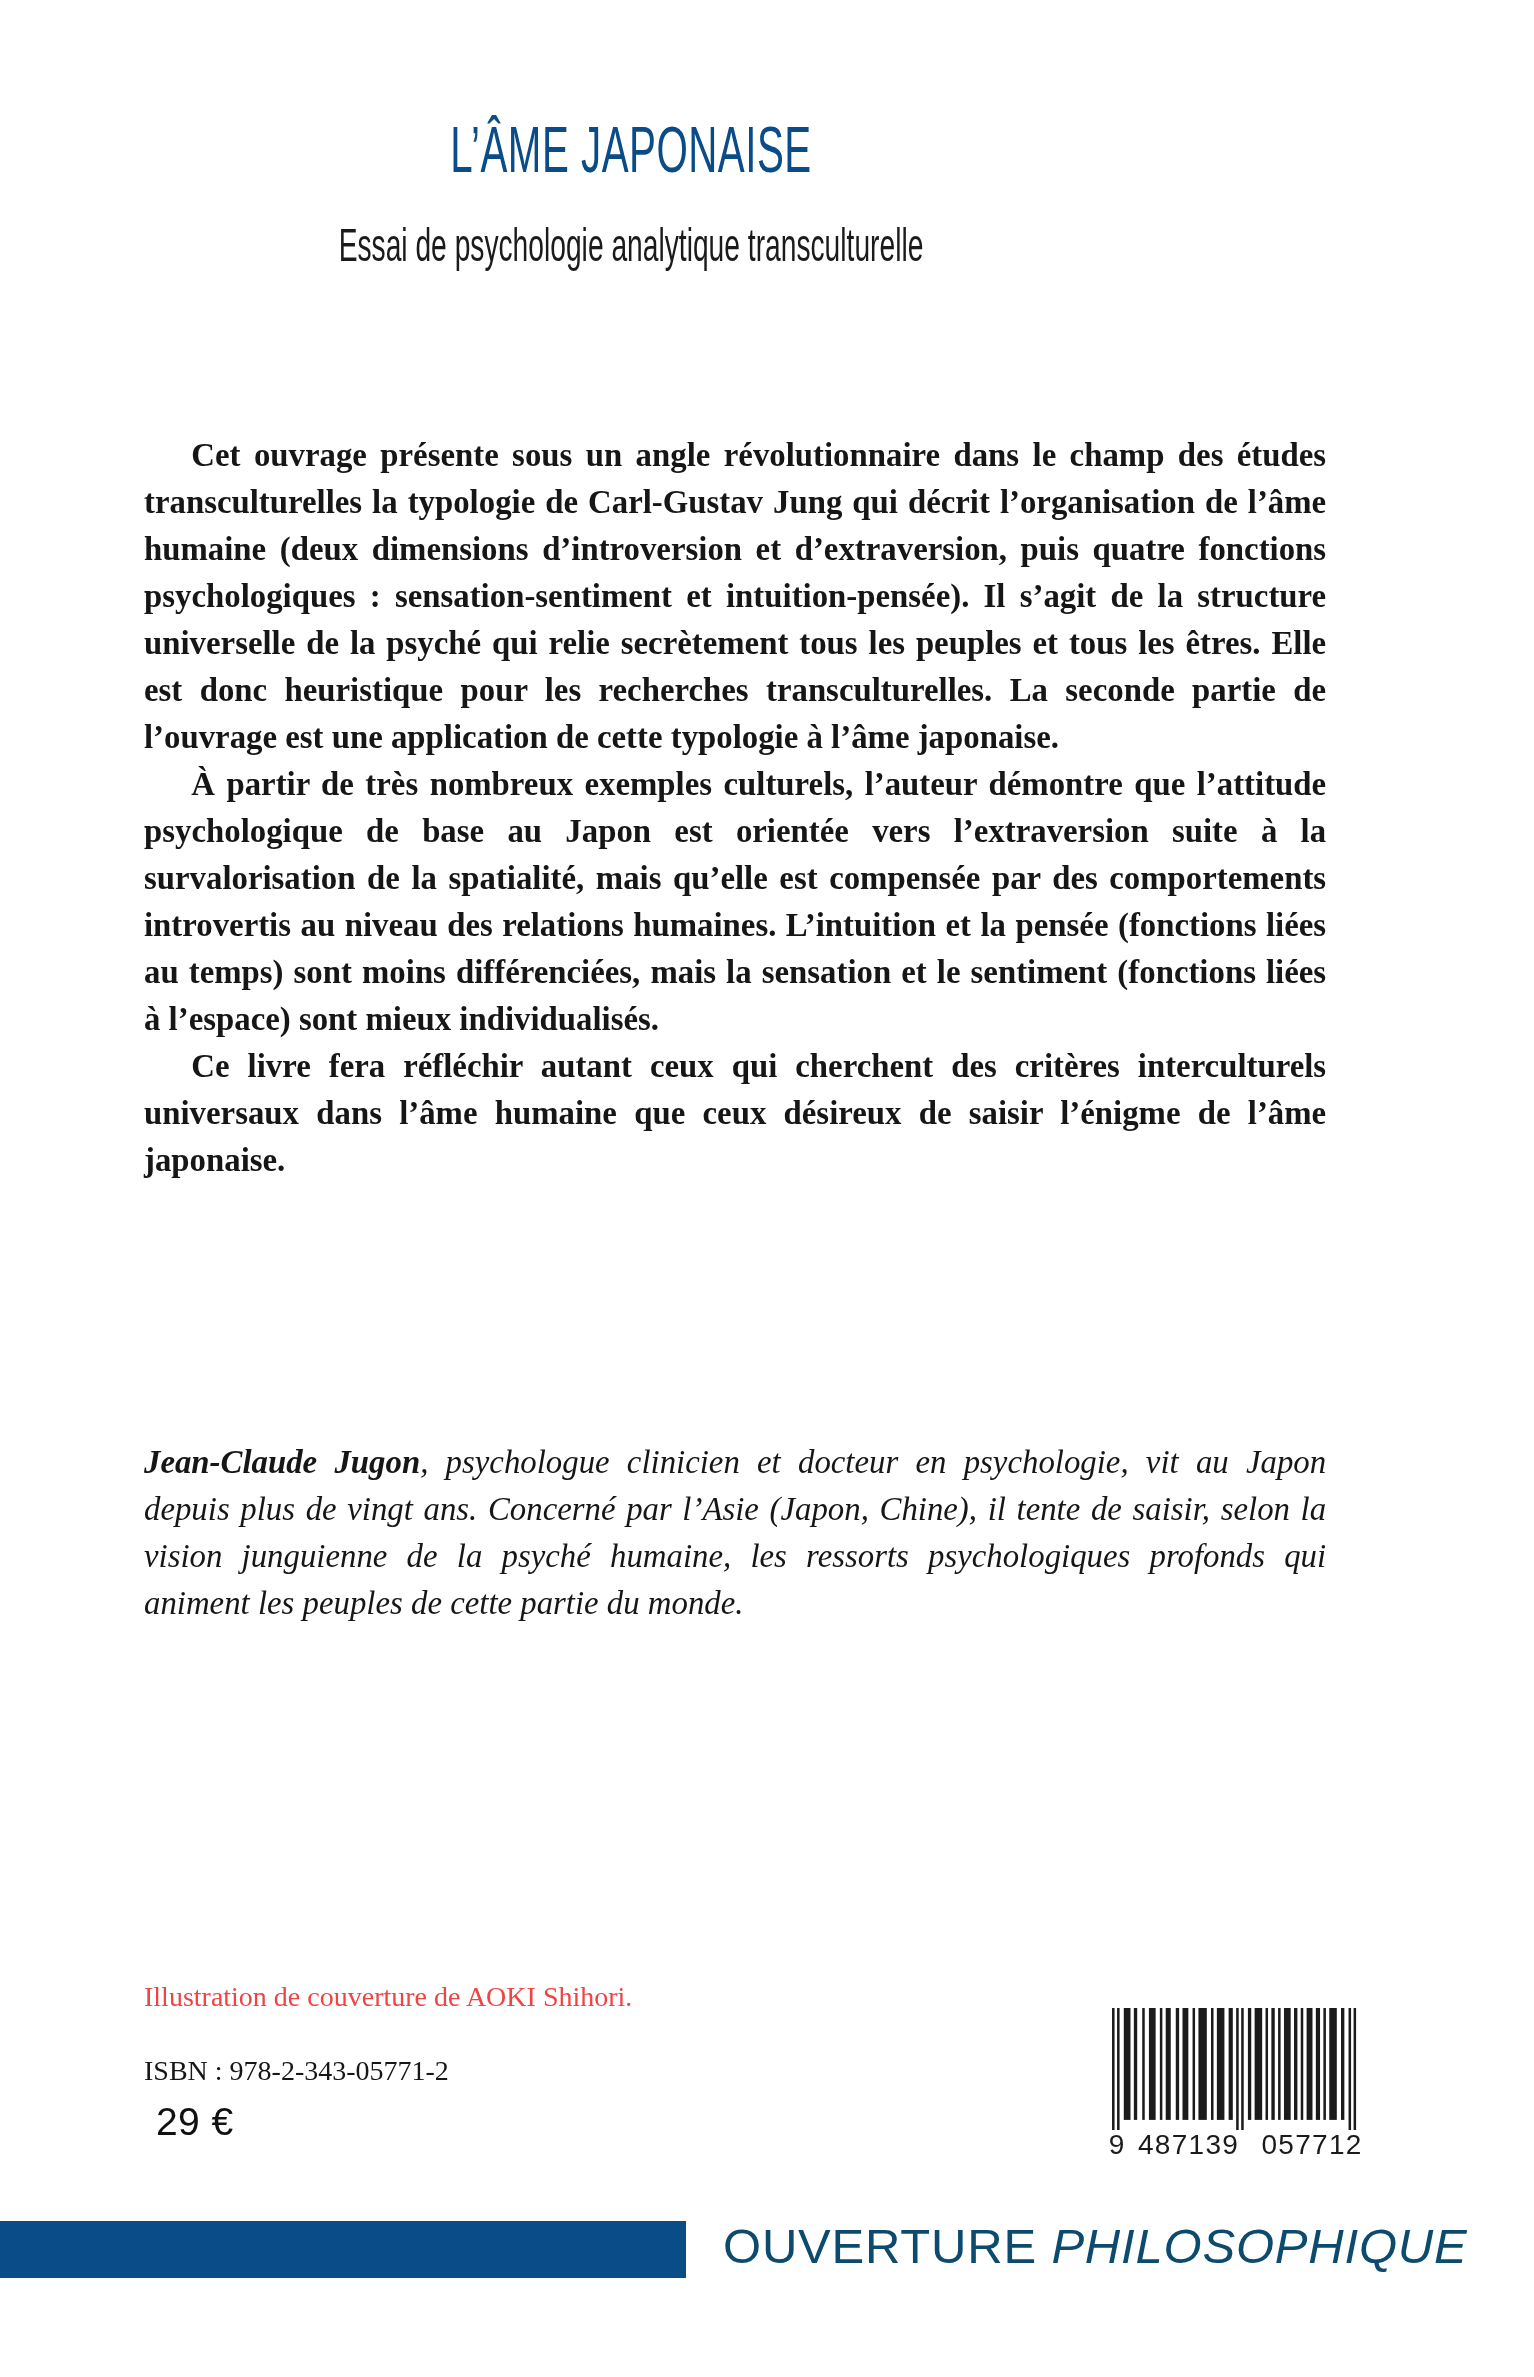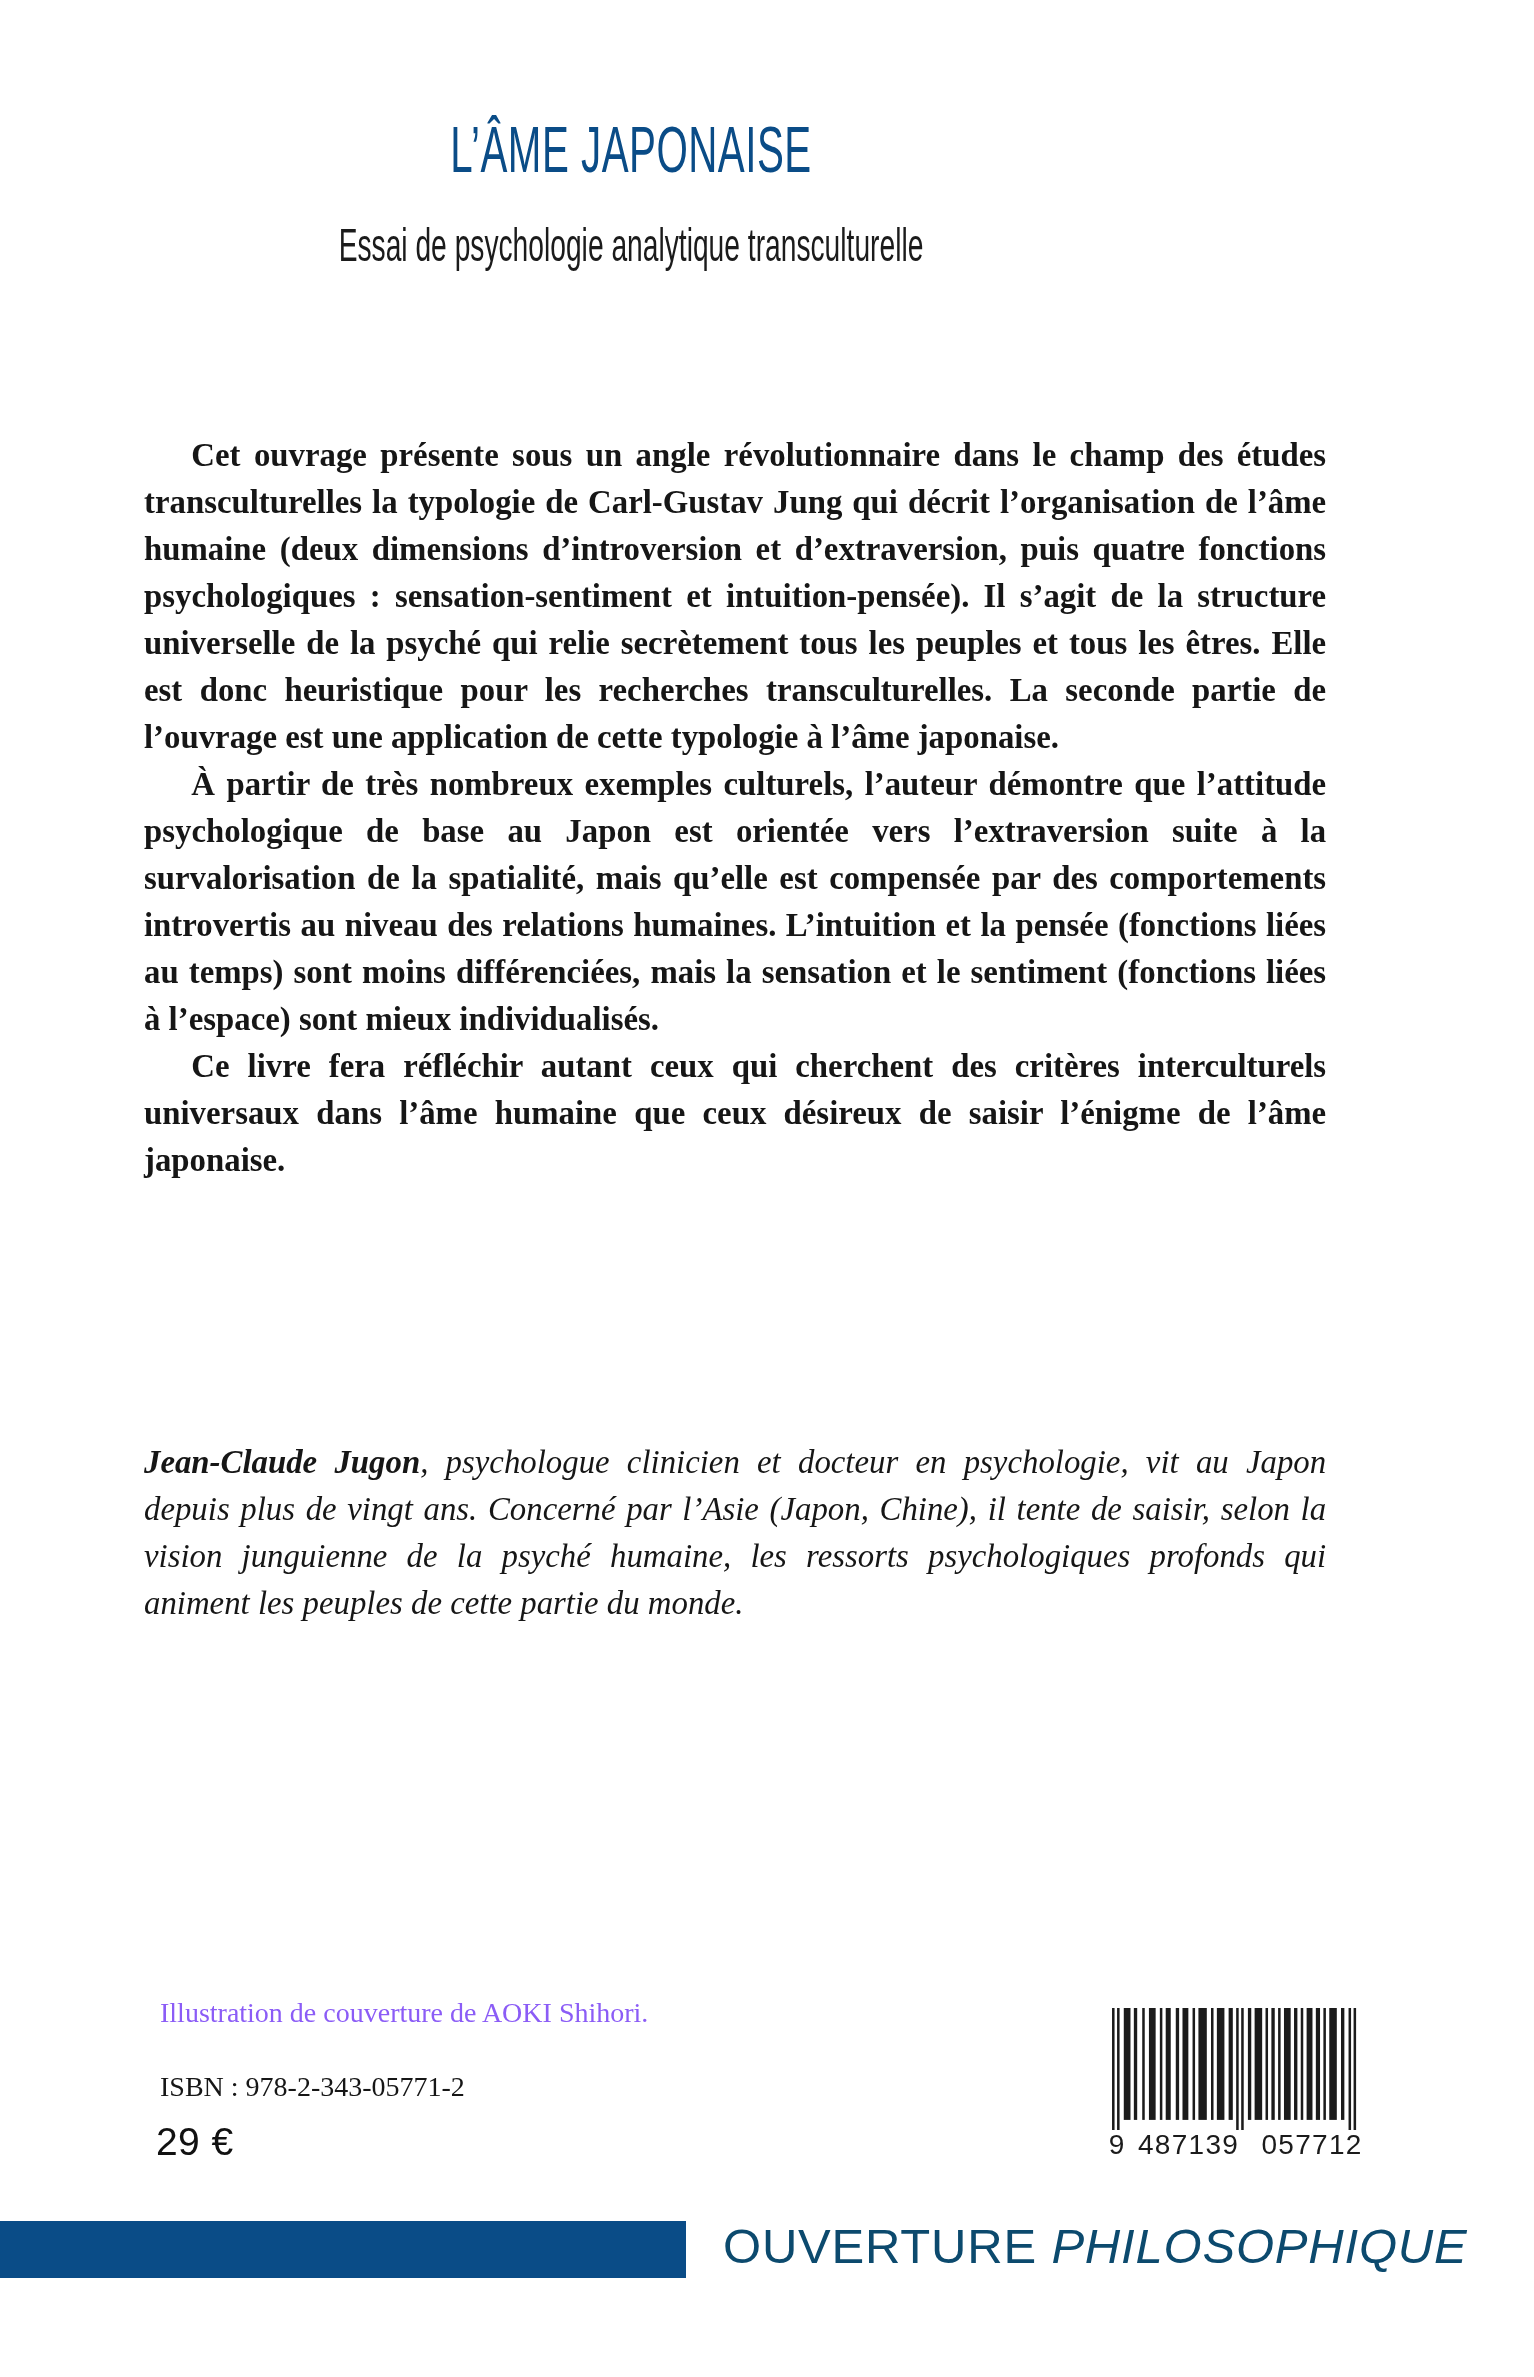--- a/index.html
+++ b/index.html
@@ -103,29 +103,29 @@
   .meta {
     position: absolute;
     left: 144px;
     top: 1980px;
     width: 755px;
   }
   .meta .illus {
     font-family: "Liberation Serif", serif;
     font-size: 28px;
     line-height: 34px;
-    color: #8b5cf6;
-    margin: 16px;
+    color: #ef4444;
+    margin: 0;
   }
   .meta .isbn {
     font-family: "Liberation Serif", serif;
     font-size: 28px;
     line-height: 34px;
     color: #161616;
-    margin: 16px;
+    margin: 0;
     margin-top: 40px;
   }
   .meta .price {
     font-family: "Liberation Sans", sans-serif;
     font-size: 39px;
     line-height: 44px;
     color: #111111;
     margin: 12px;
     margin-top: 11.7px;
     letter-spacing: 0.4px;

